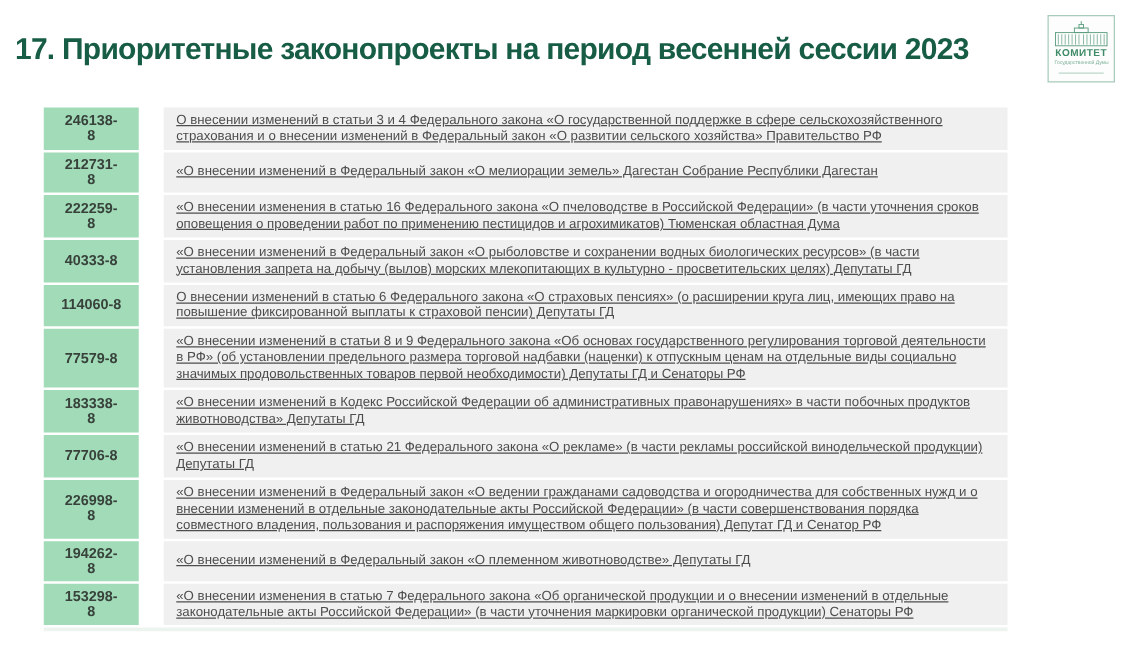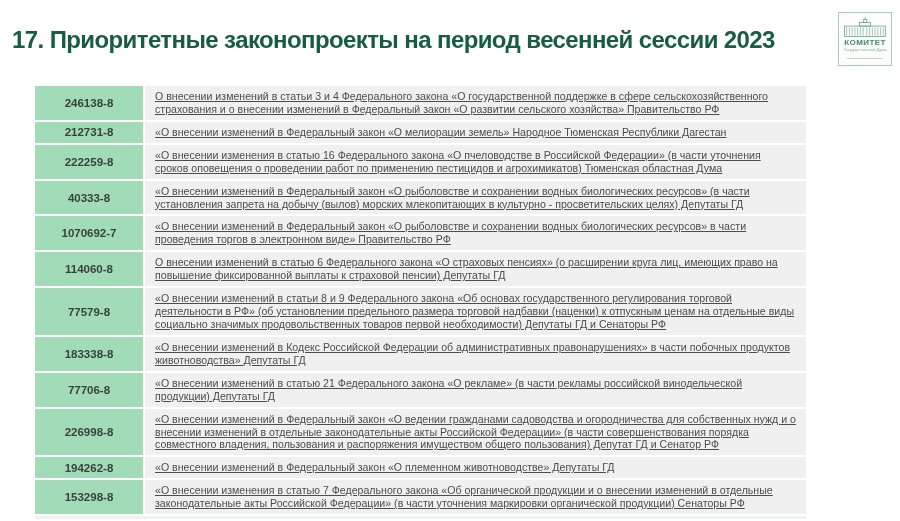--- a/index.html
+++ b/index.html
@@ -73,22 +73,22 @@
   .bills-table {
     margin: 10px 0 0 35px;
     width: 771px;
   }
   .row {
     display: flex;
     margin-bottom: 2px;
   }
   .num-cell {
     flex: none;
-    width: 108px;
-    margin-right: 2px;
+    width: 76px;
+    margin-right: 20px;
     background: var(--cell-green, #a2dbb8);
     color: #37423b;
     font-weight: bold;
     font-size: 11.5px;
     display: flex;
     align-items: center;
     justify-content: center;
     text-align: center;
     padding: 4px 14px;
     box-sizing: border-box;
@@ -152,37 +152,33 @@
   </div>
 
   <div class="bills-table">
   <div class="row">
     <div class="num-cell">246138-8</div>
     <div class="desc-cell">О внесении изменений в статьи 3 и 4 Федерального закона «О государственной поддержке в сфере сельскохозяйственного страхования и о внесении изменений в Федеральный закон «О развитии сельского хозяйства» Правительство РФ</div>
   </div>
 
   <div class="row">
     <div class="num-cell">212731-8</div>
-    <div class="desc-cell">«О внесении изменений в Федеральный закон «О мелиорации земель» Народное Тюменская Республики Дагестан</div>
+    <div class="desc-cell">«О внесении изменений в Федеральный закон «О мелиорации земель» Дагестан Собрание Республики Дагестан</div>
   </div>
 
   <div class="row">
     <div class="num-cell">222259-8</div>
     <div class="desc-cell">«О внесении изменения в статью 16 Федерального закона «О пчеловодстве в Российской Федерации» (в части уточнения сроков оповещения о проведении работ по применению пестицидов и агрохимикатов) Тюменская областная Дума</div>
   </div>
 
   <div class="row">
     <div class="num-cell">40333-8</div>
     <div class="desc-cell">«О внесении изменений в Федеральный закон «О рыболовстве и сохранении водных биологических ресурсов» (в части установления запрета на добычу (вылов) морских млекопитающих в культурно - просветительских целях) Депутаты ГД</div>
   </div>
 
-  <div class="row">
-    <div class="num-cell">1070692-7</div>
-    <div class="desc-cell">«О внесении изменений в Федеральный закон «О рыболовстве и сохранении водных биологических ресурсов» в части проведения торгов в электронном виде» Правительство РФ</div>
-  </div>
 
   <div class="row">
     <div class="num-cell">114060-8</div>
     <div class="desc-cell">О внесении изменений в статью 6 Федерального закона «О страховых пенсиях» (о расширении круга лиц, имеющих право на повышение фиксированной выплаты к страховой пенсии) Депутаты ГД</div>
   </div>
 
   <div class="row">
     <div class="num-cell">77579-8</div>
     <div class="desc-cell">«О внесении изменений в статьи 8 и 9 Федерального закона «Об основах государственного регулирования торговой деятельности в РФ» (об установлении предельного размера торговой надбавки (наценки) к отпускным ценам на отдельные виды социально значимых продовольственных товаров первой необходимости) Депутаты ГД и Сенаторы РФ</div>
   </div>

